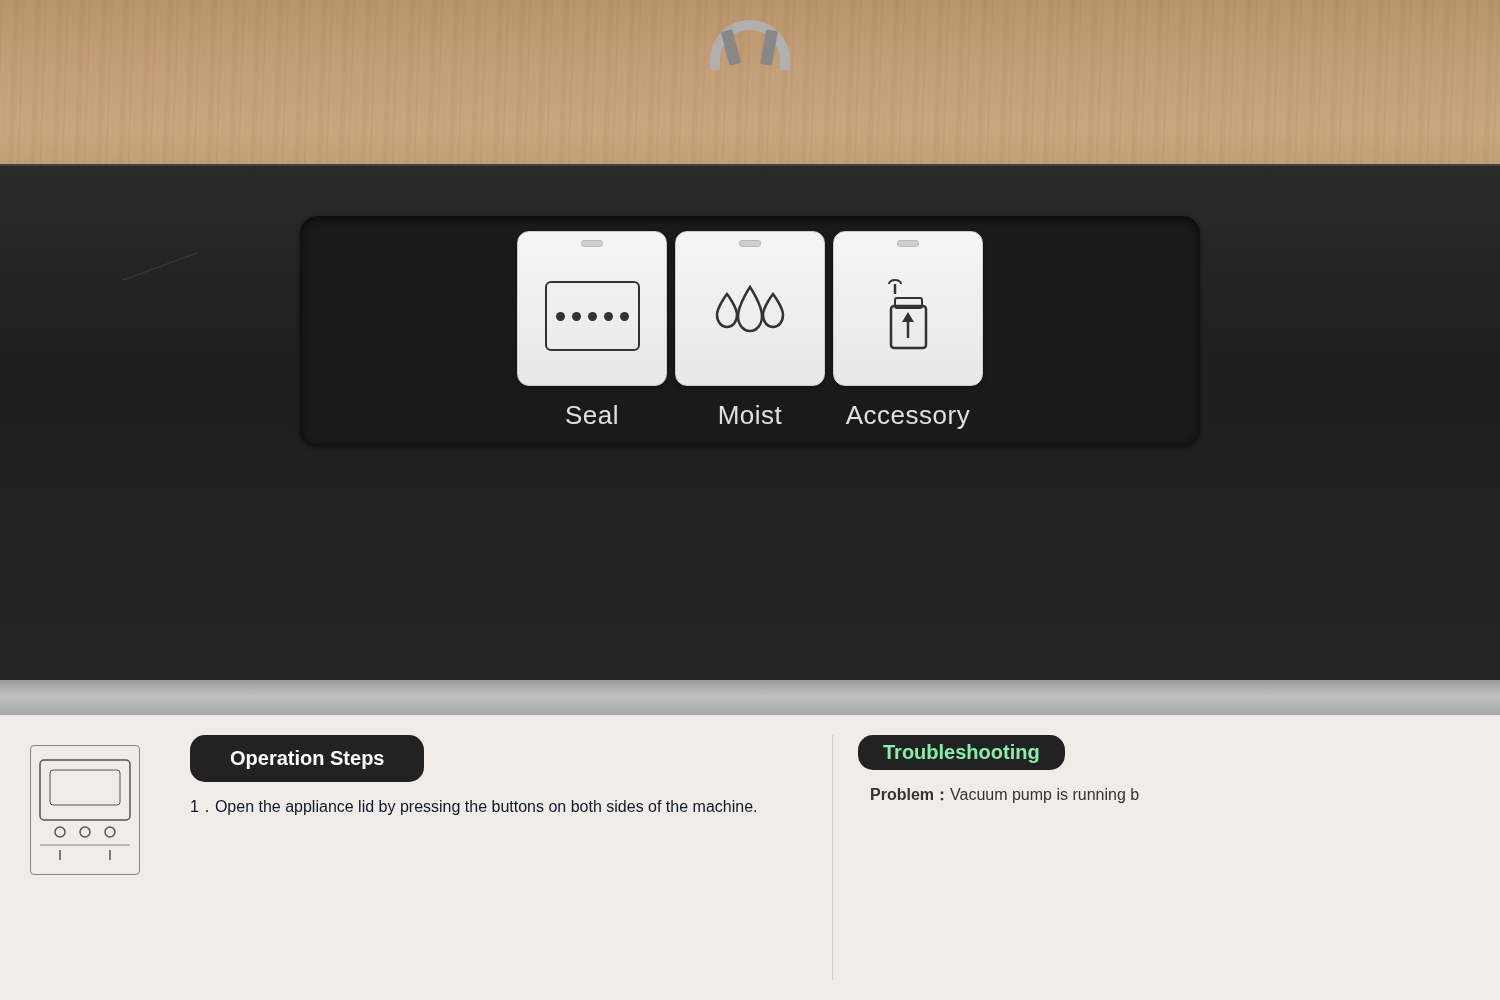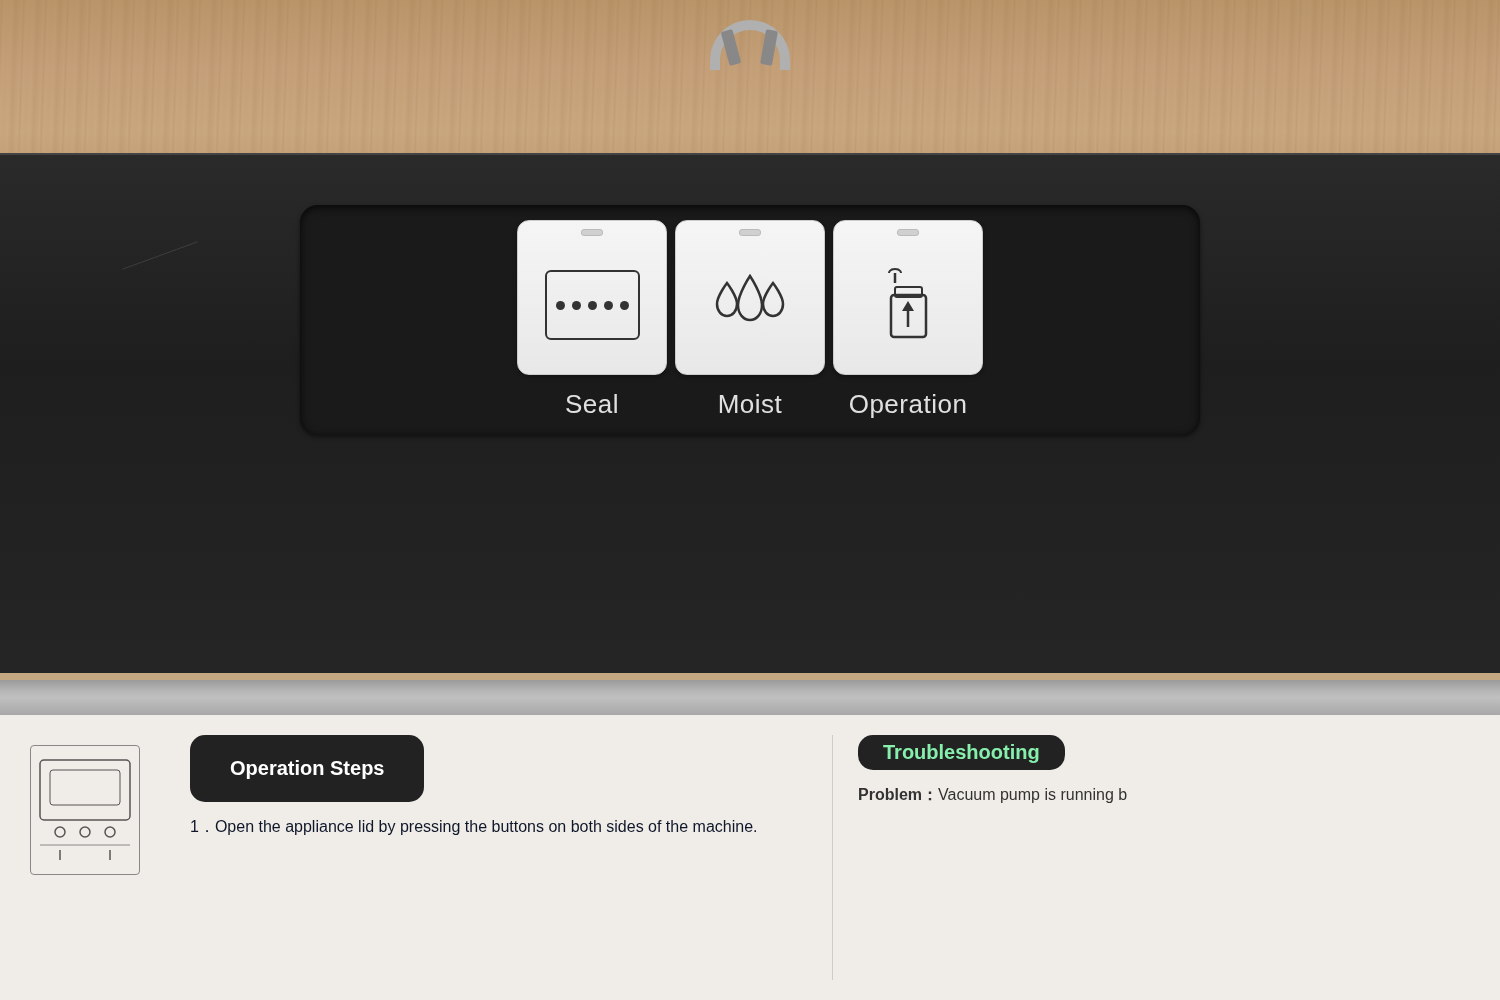--- a/index.html
+++ b/index.html
@@ -89,21 +89,21 @@
       width: 80px;
       height: 50px;
       border: 10px solid #b0b0b0;
       border-bottom: none;
       border-radius: 40px 40px 0 0;
     }
 
     
     .appliance-body {
       position: absolute;
-      top: 153px;
+      top: 164px;
       left: 0;
       width: 100%;
       height: 520px;
       background: linear-gradient(180deg, #2a2a2a 0%, #1e1e1e 40%, #252525 100%);
       border-top: 2px solid #444;
     }
 
     
     .scratch {
       position: absolute;
@@ -334,21 +334,21 @@
     .ops-section {
       flex: 1;
       display: flex;
       flex-direction: column;
     }
 
     .section-header {
       background: #222;
       color: #fff;
       text-align: center;
-      padding: 22px 20px;
+      padding: 12px 20px;
       border-radius: 15px;
       font-size: 20px;
       font-weight: 600;
       margin-bottom: 12px;
       display: inline-block;
       align-self: flex-start;
       padding-left: 40px;
       padding-right: 40px;
     }
 
@@ -377,20 +377,21 @@
       font-weight: 600;
       margin-bottom: 12px;
       display: inline-block;
       align-self: flex-start;
     }
 
     .trouble-text {
       font-size: 16px;
       color: #333;
       line-height: 1.6;
+      margin-left: 12px;
     }
 
     .trouble-text .label {
       font-weight: 700;
     }
   </style>
 </head>
 <body>
 
 <div class="wood-bg"></div>
@@ -456,21 +457,21 @@
               <rect x="24" y="22" width="27" height="10" rx="2" stroke="#333" stroke-width="2" fill="none"></rect>
 
               <line x1="24" y1="18" x2="24" y2="8" stroke="#333" stroke-width="2.5"></line>
               <path d="M18 8 C18 8 18 4 24 4 C30 4 30 8 30 8" stroke="#333" stroke-width="2" fill="none"></path>
 
               <line x1="37" y1="62" x2="37" y2="42" stroke="#333" stroke-width="2.5"></line>
               <polygon points="37,36 31,46 43,46" fill="#333"></polygon>
             </svg>
           </div>
         </div>
-        <div class="btn-label">Operation</div>
+        <div class="btn-label">Accessory</div>
       </div>
 
     </div>
   </div>
 </div>
 
 <div class="silver-strip"></div>
 
 <div class="instructions-area">
   <div class="instructions-content">

